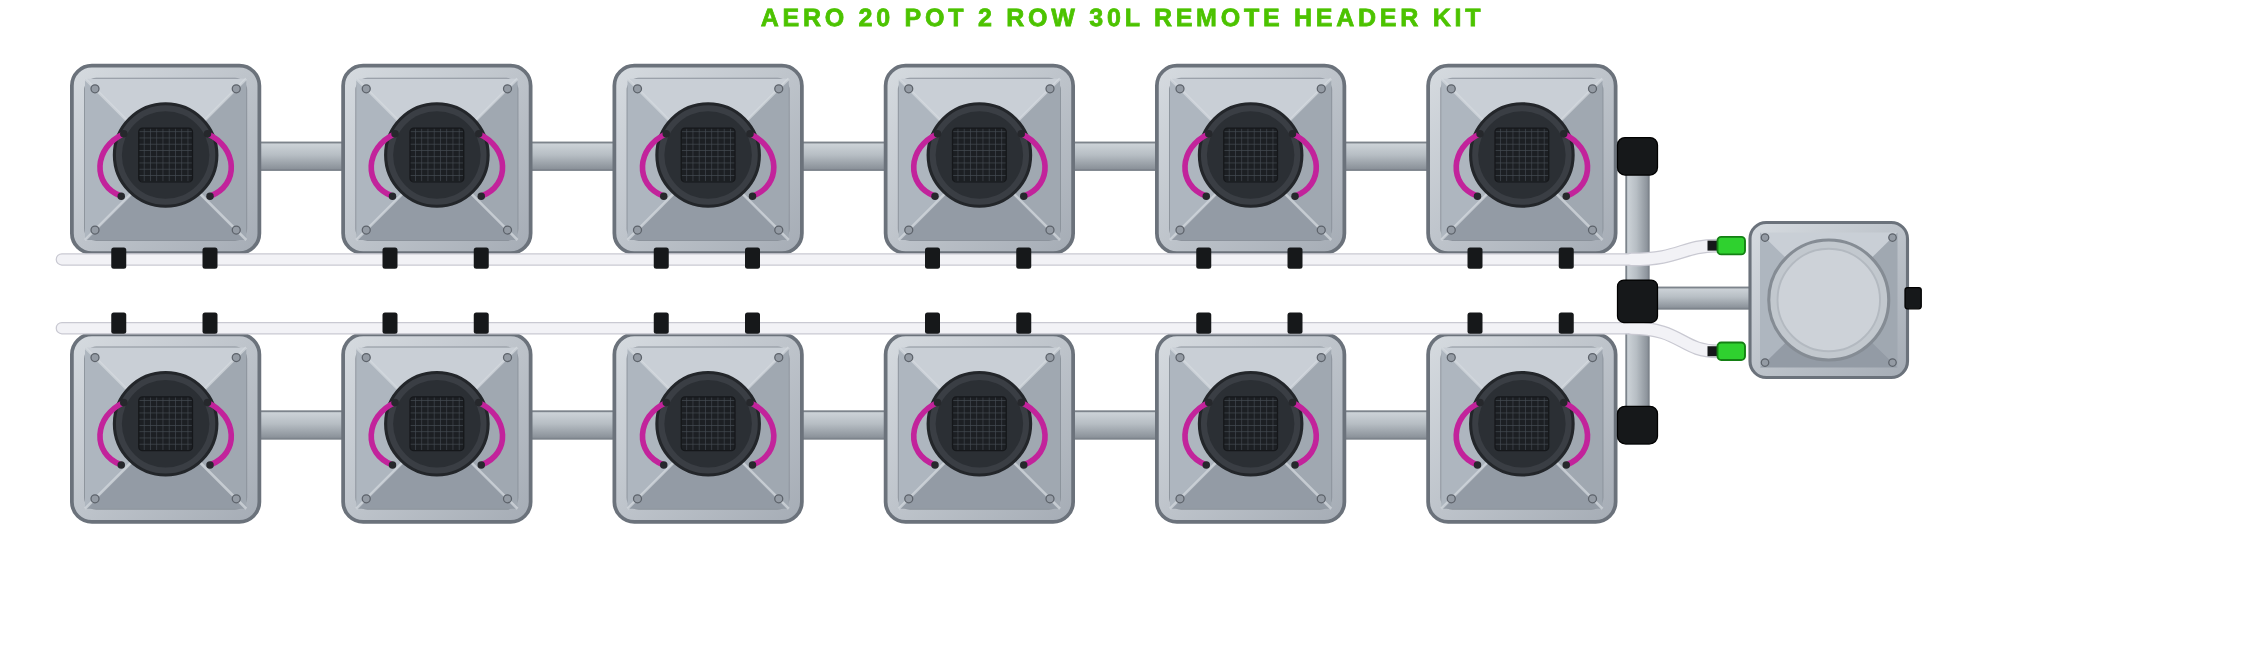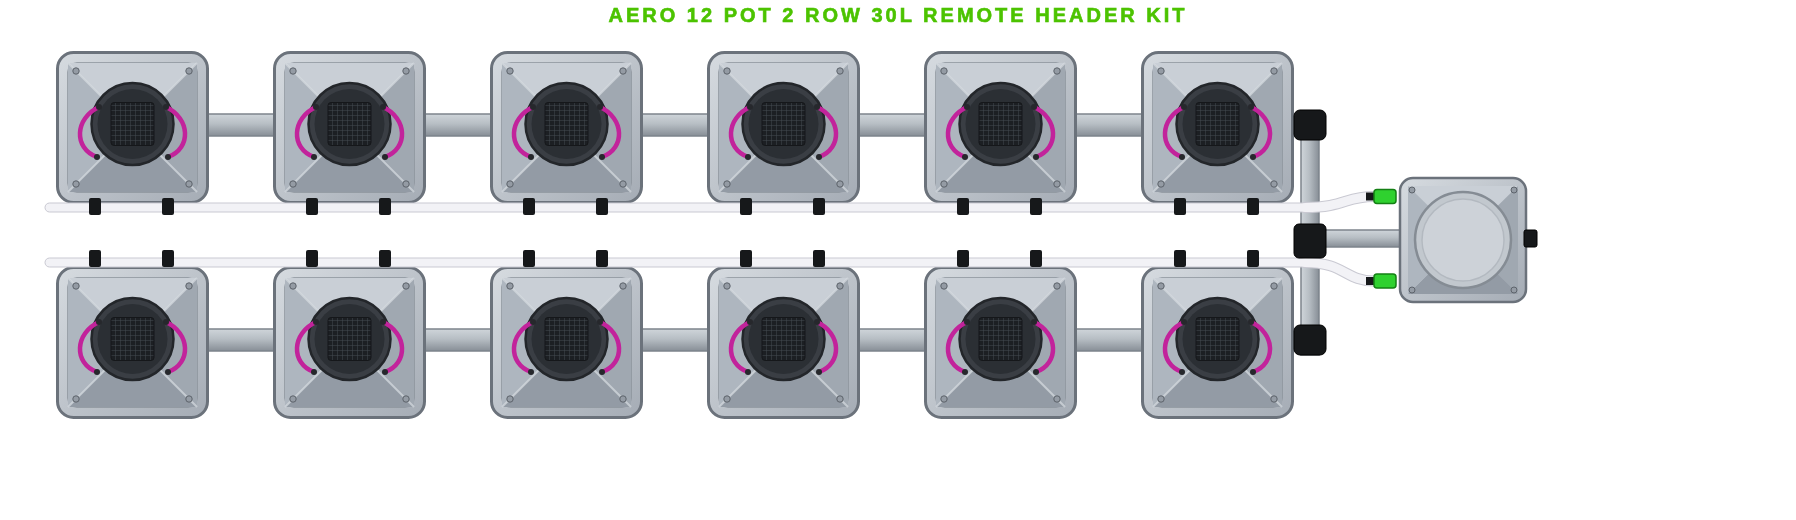--- a/index.html
+++ b/index.html
@@ -25,21 +25,21 @@
   .black-fit{fill:var(--fitting-black);stroke:#000;stroke-width:1;}
   .return-tube{fill:var(--return-tube-white);stroke:#c9c9d2;stroke-width:1;}
   .return-curve{fill:none;stroke:var(--return-tube-white);stroke-width:9;stroke-linecap:round;}
   .return-curve-edge{fill:none;stroke:#c9c9d2;stroke-width:11;stroke-linecap:round;}
   .qc-green{fill:var(--quick-connect-green);stroke:#148014;stroke-width:1.5;}
 </style>
 </head>
 <body>
 
 <div class="canvas">
-  <div class="title">AERO 12 POT 2 ROW 30L REMOTE HEADER KIT</div>
+  <div class="title">AERO 20 POT 2 ROW 30L REMOTE HEADER KIT</div>
 
   <svg width="1796" height="520" viewBox="0 0 1796 520">
     <defs>
       <linearGradient id="gradPot" x1="0" y1="0" x2="1" y2="1">
         <stop offset="0" stop-color="#d6dbe0"></stop>
         <stop offset="1" stop-color="#a5acb5"></stop>
       </linearGradient>
       <linearGradient id="gradPipeH" x1="0" y1="0" x2="0" y2="1">
         <stop offset="0" stop-color="#cfd5da"></stop>
         <stop offset="0.45" stop-color="#b7bec4"></stop>

